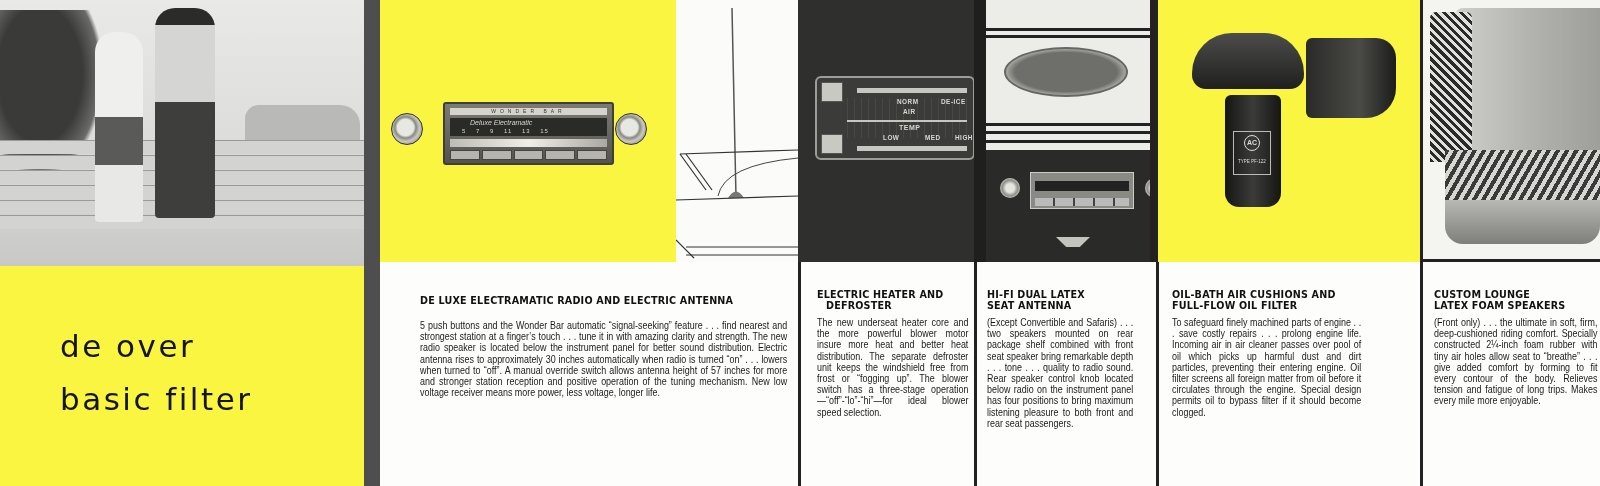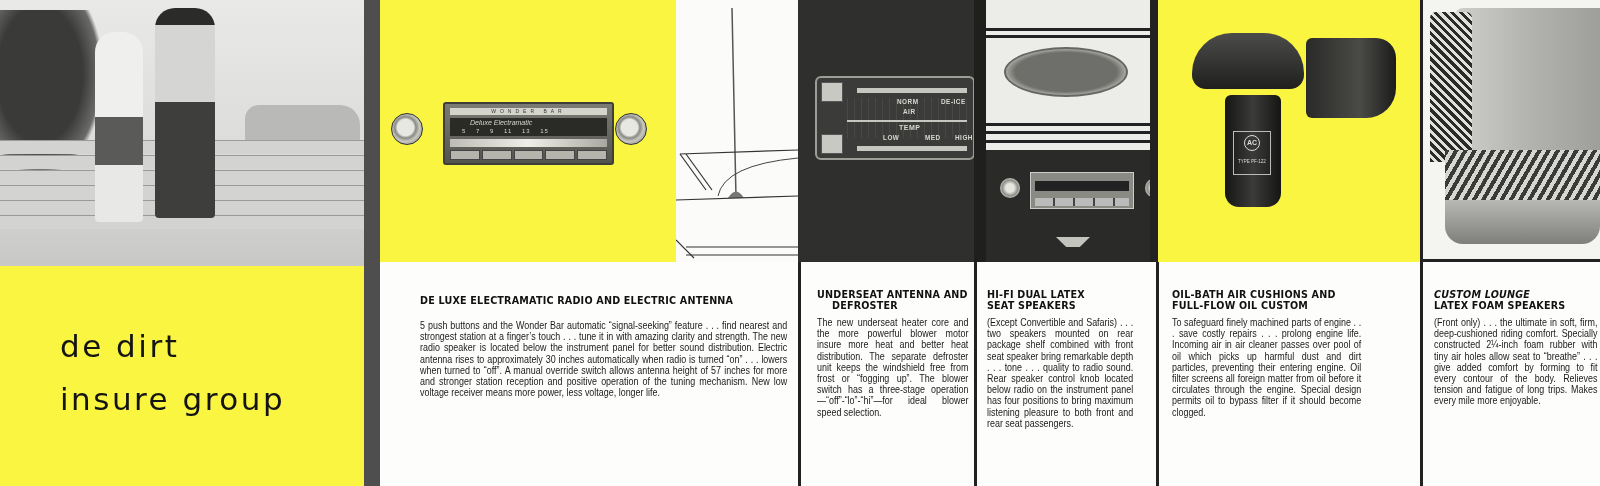--- a/index.html
+++ b/index.html
@@ -86,22 +86,22 @@
   <div class="stair" style="top:140px;"></div>
   <div class="stair" style="top:155px;"></div>
   <div class="stair" style="top:170px;"></div>
   <div class="stair" style="top:185px;"></div>
   <div class="stair" style="top:200px;"></div>
   <div class="stair" style="top:215px;"></div>
   <div style="position:absolute;left:95px;top:32px;width:48px;height:190px;background:linear-gradient(#efefed 0 45%,#5a5a58 45% 70%,#e8e8e6 70%);border-radius:20px 20px 4px 4px;"></div>
   <div style="position:absolute;left:155px;top:8px;width:60px;height:210px;background:linear-gradient(#2b2b29 0 8%,#d5d5d3 8% 45%,#3e3e3c 45%);border-radius:20px 20px 4px 4px;"></div>
 </div>
 <div class="abs p1-yellow">
-  <div class="title-big" style="top:62px;">de dirt</div>
-  <div class="title-big" style="top:115px;">insure group</div>
+  <div class="title-big" style="top:62px;">de over</div>
+  <div class="title-big" style="top:115px;">basic filter</div>
 </div>
 <div class="abs p1-divider"></div>
 
 <div class="abs p2-yellow"></div>
 <div class="abs knob" style="left:391px;top:113px;"></div>
 <div class="abs knob" style="left:615px;top:113px;"></div>
 <div class="abs radio">
   <div class="radio-top">WONDER BAR</div>
   <div class="radio-dial">
     <span class="brand">Deluxe Electramatic</span>
@@ -145,22 +145,22 @@
   <span class="lbl" style="left:124px;top:20px;">DE-ICE</span>
   <span class="lbl" style="left:86px;top:30px;">AIR</span>
   <div class="bar" style="top:42px;left:30px;height:2px;"></div>
   <span class="lbl" style="left:82px;top:46px;font-size:7px;">TEMP</span>
   <span class="lbl" style="left:66px;top:56px;">LOW</span>
   <span class="lbl" style="left:108px;top:56px;">MED</span>
   <span class="lbl" style="left:138px;top:56px;">HIGH</span>
   <div class="bar" style="top:68px;"></div>
 </div>
 <div class="abs p3-text">
-  <div class="panel-heading" style="left:19px;top:27px;">UNDERSEAT ANTENNA AND</div>
-  <div class="panel-heading" style="left:34px;top:38px;">DEFROSTER</div>
+  <div class="panel-heading" style="left:19px;top:27px;">ELECTRIC HEATER AND</div>
+  <div class="panel-heading" style="left:28px;top:38px;">DEFROSTER</div>
   <div class="panel-body" style="left:19px;top:55px;width:176px;">The new underseat heater core and the more powerful blower motor insure more heat and better heat distribution. The separate defroster unit keeps the windshield free from frost or “fogging up”. The blower switch has a three-stage operation—“off”-“lo”-“hi”—for ideal blower speed selection.</div>
 </div>
 <div class="abs p3-lborder"></div>
 
 <div class="abs p4-top"></div>
 <div class="abs p4-black-bar"></div>
 <div class="stripe" style="top:28px;"></div>
 <div class="stripe" style="top:35px;"></div>
 <div class="stripe" style="top:123px;"></div>
 <div class="stripe" style="top:131px;"></div>
@@ -169,47 +169,47 @@
 <div class="abs p4-dash"></div>
 <div class="abs mini-knob" style="left:1000px;top:178px;"></div>
 <div class="abs mini-knob" style="left:1145px;top:178px;"></div>
 <div class="abs mini-radio">
   <div style="position:absolute;left:4px;right:4px;top:8px;height:10px;background:#222;"></div>
   <div style="position:absolute;left:4px;right:4px;top:25px;height:8px;background:repeating-linear-gradient(90deg,#bbb 0 18px,#444 18px 20px);"></div>
 </div>
 <div class="abs" style="left:1056px;top:237px;width:34px;height:10px;background:#c4c4be;clip-path:polygon(0 0,100% 0,70% 100%,30% 100%);"></div>
 <div class="abs p4-text">
   <div class="panel-heading" style="left:13px;top:27px;">HI-FI DUAL LATEX</div>
-  <div class="panel-heading" style="left:13px;top:38px;">SEAT SPEAKERS</div>
+  <div class="panel-heading" style="left:13px;top:38px;">SEAT ANTENNA</div>
   <div class="panel-body" style="left:13px;top:55px;width:170px;">(Except Convertible and Safaris) . . . two speakers mounted on rear package shelf combined with front seat speaker bring remarkable depth . . . tone . . . quality to radio sound. Rear speaker control knob located below radio on the instrument panel has four positions to bring maximum listening pleasure to both front and rear seat passengers.</div>
 </div>
 <div class="abs p4-lborder"></div>
 
 <div class="abs p5-yellow"></div>
 <div class="abs p5-black"></div>
 <div class="abs snorkel"></div>
 <div class="abs aircleaner"></div>
 <div class="abs filter">
   <div class="filter-label">
     <span class="ac">AC</span>
     <div style="margin-top:8px;font-size:4.5px;">TYPE PF-122</div>
   </div>
 </div>
 <div class="abs p5-text">
   <div class="panel-heading" style="left:22px;top:27px;">OIL-BATH AIR CUSHIONS AND</div>
-  <div class="panel-heading" style="left:22px;top:38px;">FULL-FLOW OIL CUSTOM</div>
+  <div class="panel-heading" style="left:22px;top:38px;">FULL-FLOW OIL FILTER</div>
   <div class="panel-body" style="left:22px;top:55px;width:220px;">To safeguard finely machined parts of engine . . . save costly repairs . . . prolong engine life. Incoming air in air cleaner passes over pool of oil which picks up harmful dust and dirt particles, preventing their entering engine. Oil filter screens all foreign matter from oil before it circulates through the engine. Special design permits oil to bypass filter if it should become clogged.</div>
 </div>
 <div class="abs p5-lborder"></div>
 
 <div class="abs p6-top"></div>
 <div class="abs p6-yellowstrip"></div>
 <div class="abs seat-back"></div>
 <div class="abs seat-frame"></div>
 <div class="abs seat-base"></div>
 <div class="abs seat-skirt"></div>
 <div class="abs p6-lborder"></div>
 <div class="abs p6-hline"></div>
 <div class="abs p6-text">
-  <div class="panel-heading" style="left:11px;top:27px;font-style:italic;">CUSTOM LOUNGE</div>
+  <div class="panel-heading" style="left:11px;top:27px;">CUSTOM LOUNGE</div>
   <div class="panel-heading" style="left:11px;top:38px;">LATEX FOAM SPEAKERS</div>
   <div class="panel-body" style="left:11px;top:55px;width:190px;">(Front only) . . . the ultimate in soft, firm, deep-cushioned riding comfort. Specially constructed 2¼-inch foam rubber with tiny air holes allow seat to “breathe” . . . give added comfort by forming to fit every contour of the body. Relieves tension and fatigue of long trips. Makes every mile more enjoyable.</div>
 </div>
 
 </body></html>

